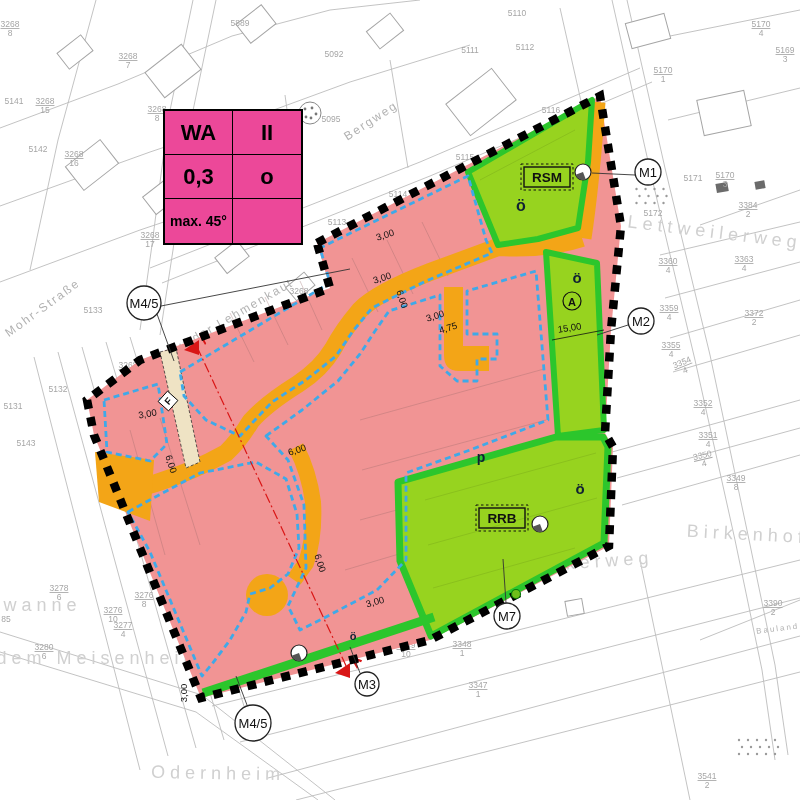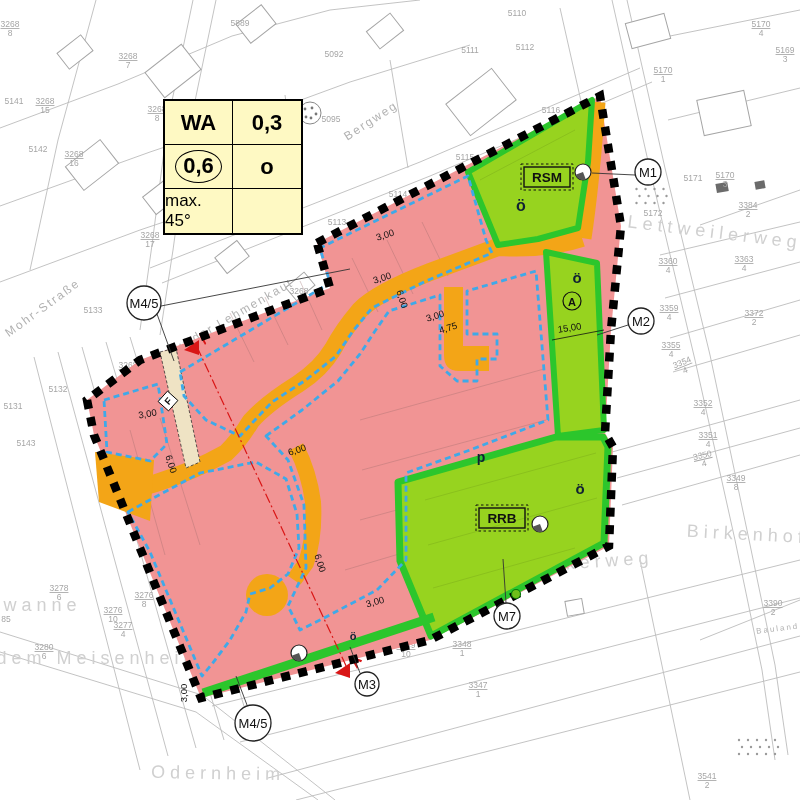--- a/index.html
+++ b/index.html
@@ -1,28 +1,28 @@
 <!DOCTYPE html>
 <html><head>
 <meta charset="utf-8">
 <style>
   html,body{margin:0;padding:0;background:#fff;width:800px;height:800px;overflow:hidden;
     font-family:"Liberation Sans", sans-serif;}
   .stage{position:relative;width:800px;height:800px;background:#fff;}
   svg{position:absolute;left:0;top:0;}
   
-  .legend{position:absolute;left:163px;top:99px;width:136px;height:132px;background:#fef9c3;
+  .legend{position:absolute;left:163px;top:109px;width:136px;height:132px;background:#ec4899;
     border:2px solid #000;display:grid;grid-template-columns:1fr 1fr;grid-template-rows:1fr 1fr 1fr;
     z-index:5;}
   .legend .cell{display:flex;align-items:center;justify-content:center;
     border-right:1.5px solid #000;border-bottom:1.5px solid #000;
     font-weight:bold;font-size:22px;color:#000;}
   .legend .cell:nth-child(2n){border-right:none;}
   .legend .cell:nth-child(5),.legend .cell:nth-child(6){border-bottom:none;}
-  .legend .cell.small{font-weight:normal;font-size:17px;}
+  .legend .cell.small{font-weight:bold;font-size:14px;}
   .legend .ring{border:1.6px solid #000;border-radius:50%;padding:2px 7px 3px 7px;}
   text{font-family:"Liberation Sans", sans-serif;}
 </style>
 </head>
 <body>
 
 <div class="stage">
 <svg width="800" height="800" viewBox="0 0 800 800">
 
   <g stroke="#bcbcbc" stroke-width="0.9" fill="none">
@@ -322,20 +322,18 @@
         <circle cx="253" cy="723" r="18" fill="#fff" stroke="#222" stroke-width="1.3"></circle>
         <text x="253" y="727.5" text-anchor="middle" font-size="13" fill="#111">M4/5</text>
         <polyline points="506,603 503,559" fill="none" stroke="#333" stroke-width="0.9"></polyline>
         <circle cx="507" cy="616" r="13" fill="#fff" stroke="#222" stroke-width="1.3"></circle>
         <text x="507" y="620.5" text-anchor="middle" font-size="13" fill="#111">M7</text>
       </g>
 </svg>
 
 <div class="legend">
   <div class="cell">WA</div>
+  <div class="cell">II</div>
   <div class="cell">0,3</div>
-  <div class="cell">
-    <span class="ring">0,6</span>
-  </div>
   <div class="cell">o</div>
   <div class="cell small">max. 45°</div>
 </div>
 </div>
 
 </body></html>

